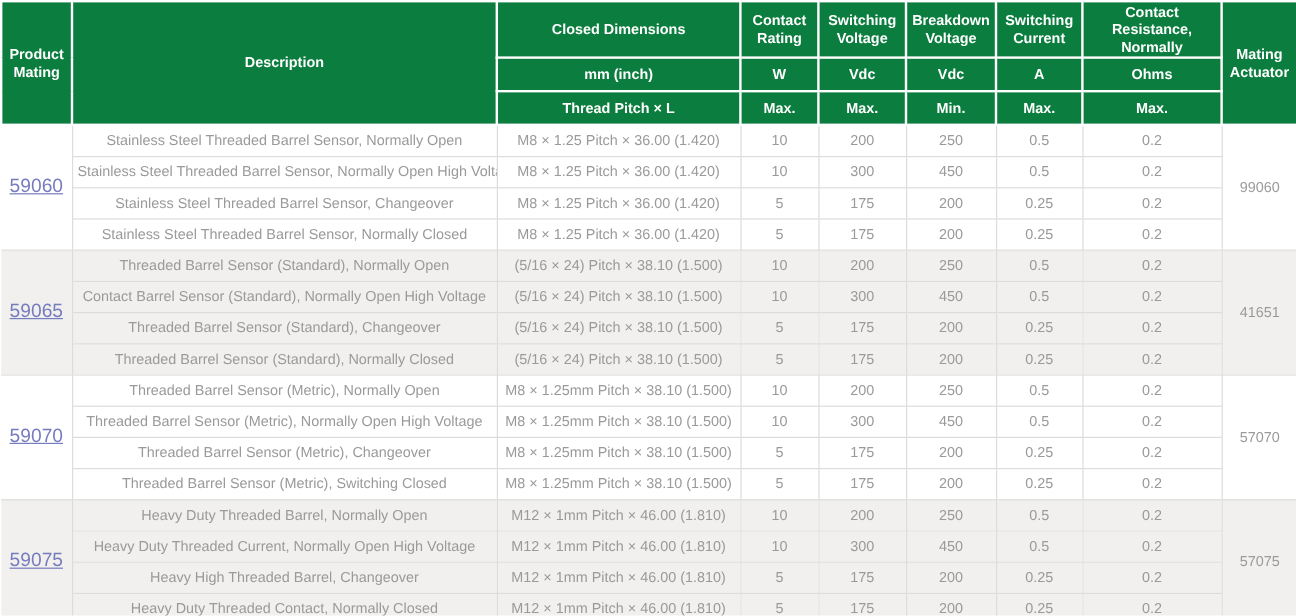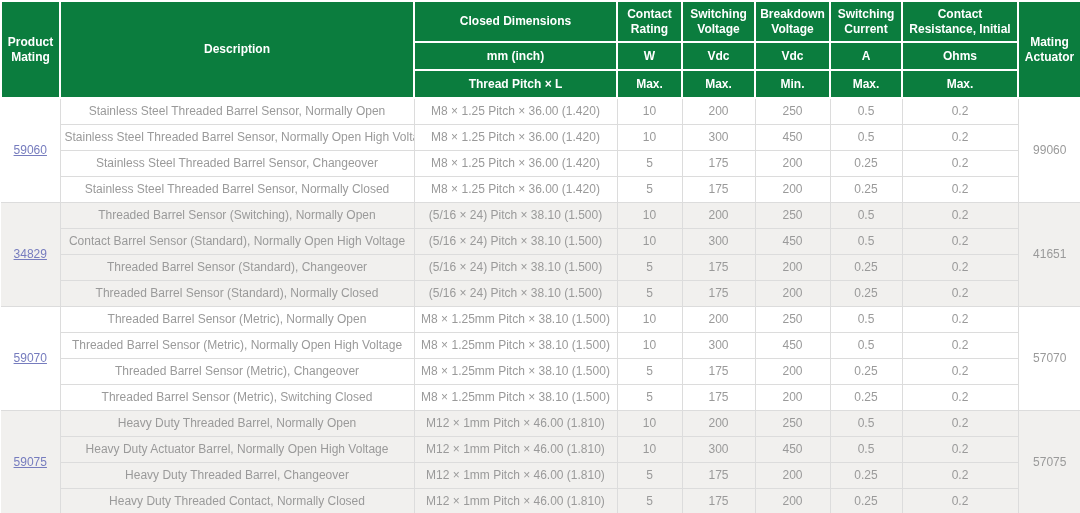--- a/index.html
+++ b/index.html
@@ -40,21 +40,21 @@
     vertical-align:middle;
     padding:0 4px;
     background:#ffffff;
     white-space:nowrap;
     overflow:hidden;
   }
   tbody tr.alt td{background:var(--altbg);}
   tbody td.series a{
     color:var(--link);
     text-decoration:underline;
-    font-size:12px;
+    font-size:16px;
   }
   tbody td:first-child{border-left:none;}
   tbody td:last-child{border-right:none;}
 </style>
 </head>
 <body>
 
 <table>
   <colgroup>
     <col style="width:59px">
@@ -69,21 +69,21 @@
   </colgroup>
   <thead>
     <tr class="h-main">
       <th rowspan="3">Product Mating</th>
       <th rowspan="3">Description</th>
       <th>Closed Dimensions</th>
       <th>Contact Rating</th>
       <th>Switching Voltage</th>
       <th>Breakdown Voltage</th>
       <th>Switching Current</th>
-      <th>Contact Resistance, Initial</th>
+      <th>Contact Resistance, Normally</th>
       <th rowspan="3">Mating Actuator</th>
     </tr>
     <tr class="h-unit">
       <th>mm (inch)</th>
       <th>W</th>
       <th>Vdc</th>
       <th>Vdc</th>
       <th>A</th>
       <th>Ohms</th>
     </tr>
@@ -129,22 +129,22 @@
       <tr>
         <td>Stainless Steel Threaded Barrel Sensor, Normally Closed</td>
         <td>M8 × 1.25 Pitch × 36.00 (1.420)</td>
         <td>5</td>
         <td>175</td>
         <td>200</td>
         <td>0.25</td>
         <td>0.2</td>
       </tr>
       <tr class="alt">
-        <td rowspan="4" class="series"><a href="#">34829</a></td>
-        <td>Threaded Barrel Sensor (Switching), Normally Open</td>
+        <td rowspan="4" class="series"><a href="#">59065</a></td>
+        <td>Threaded Barrel Sensor (Standard), Normally Open</td>
         <td>(5/16 × 24) Pitch × 38.10 (1.500)</td>
         <td>10</td>
         <td>200</td>
         <td>250</td>
         <td>0.5</td>
         <td>0.2</td>
         <td rowspan="4">41651</td>
       </tr>
       <tr class="alt">
         <td>Contact Barrel Sensor (Standard), Normally Open High Voltage</td>
@@ -216,30 +216,30 @@
         <td>Heavy Duty Threaded Barrel, Normally Open</td>
         <td>M12 × 1mm Pitch × 46.00 (1.810)</td>
         <td>10</td>
         <td>200</td>
         <td>250</td>
         <td>0.5</td>
         <td>0.2</td>
         <td rowspan="4">57075</td>
       </tr>
       <tr class="alt">
-        <td>Heavy Duty Actuator Barrel, Normally Open High Voltage</td>
-        <td>M12 × 1mm Pitch × 46.00 (1.810)</td>
-        <td>10</td>
-        <td>300</td>
-        <td>450</td>
-        <td>0.5</td>
-        <td>0.2</td>
-      </tr>
-      <tr class="alt">
-        <td>Heavy Duty Threaded Barrel, Changeover</td>
+        <td>Heavy Duty Threaded Current, Normally Open High Voltage</td>
+        <td>M12 × 1mm Pitch × 46.00 (1.810)</td>
+        <td>10</td>
+        <td>300</td>
+        <td>450</td>
+        <td>0.5</td>
+        <td>0.2</td>
+      </tr>
+      <tr class="alt">
+        <td>Heavy High Threaded Barrel, Changeover</td>
         <td>M12 × 1mm Pitch × 46.00 (1.810)</td>
         <td>5</td>
         <td>175</td>
         <td>200</td>
         <td>0.25</td>
         <td>0.2</td>
       </tr>
       <tr class="alt">
         <td>Heavy Duty Threaded Contact, Normally Closed</td>
         <td>M12 × 1mm Pitch × 46.00 (1.810)</td>

